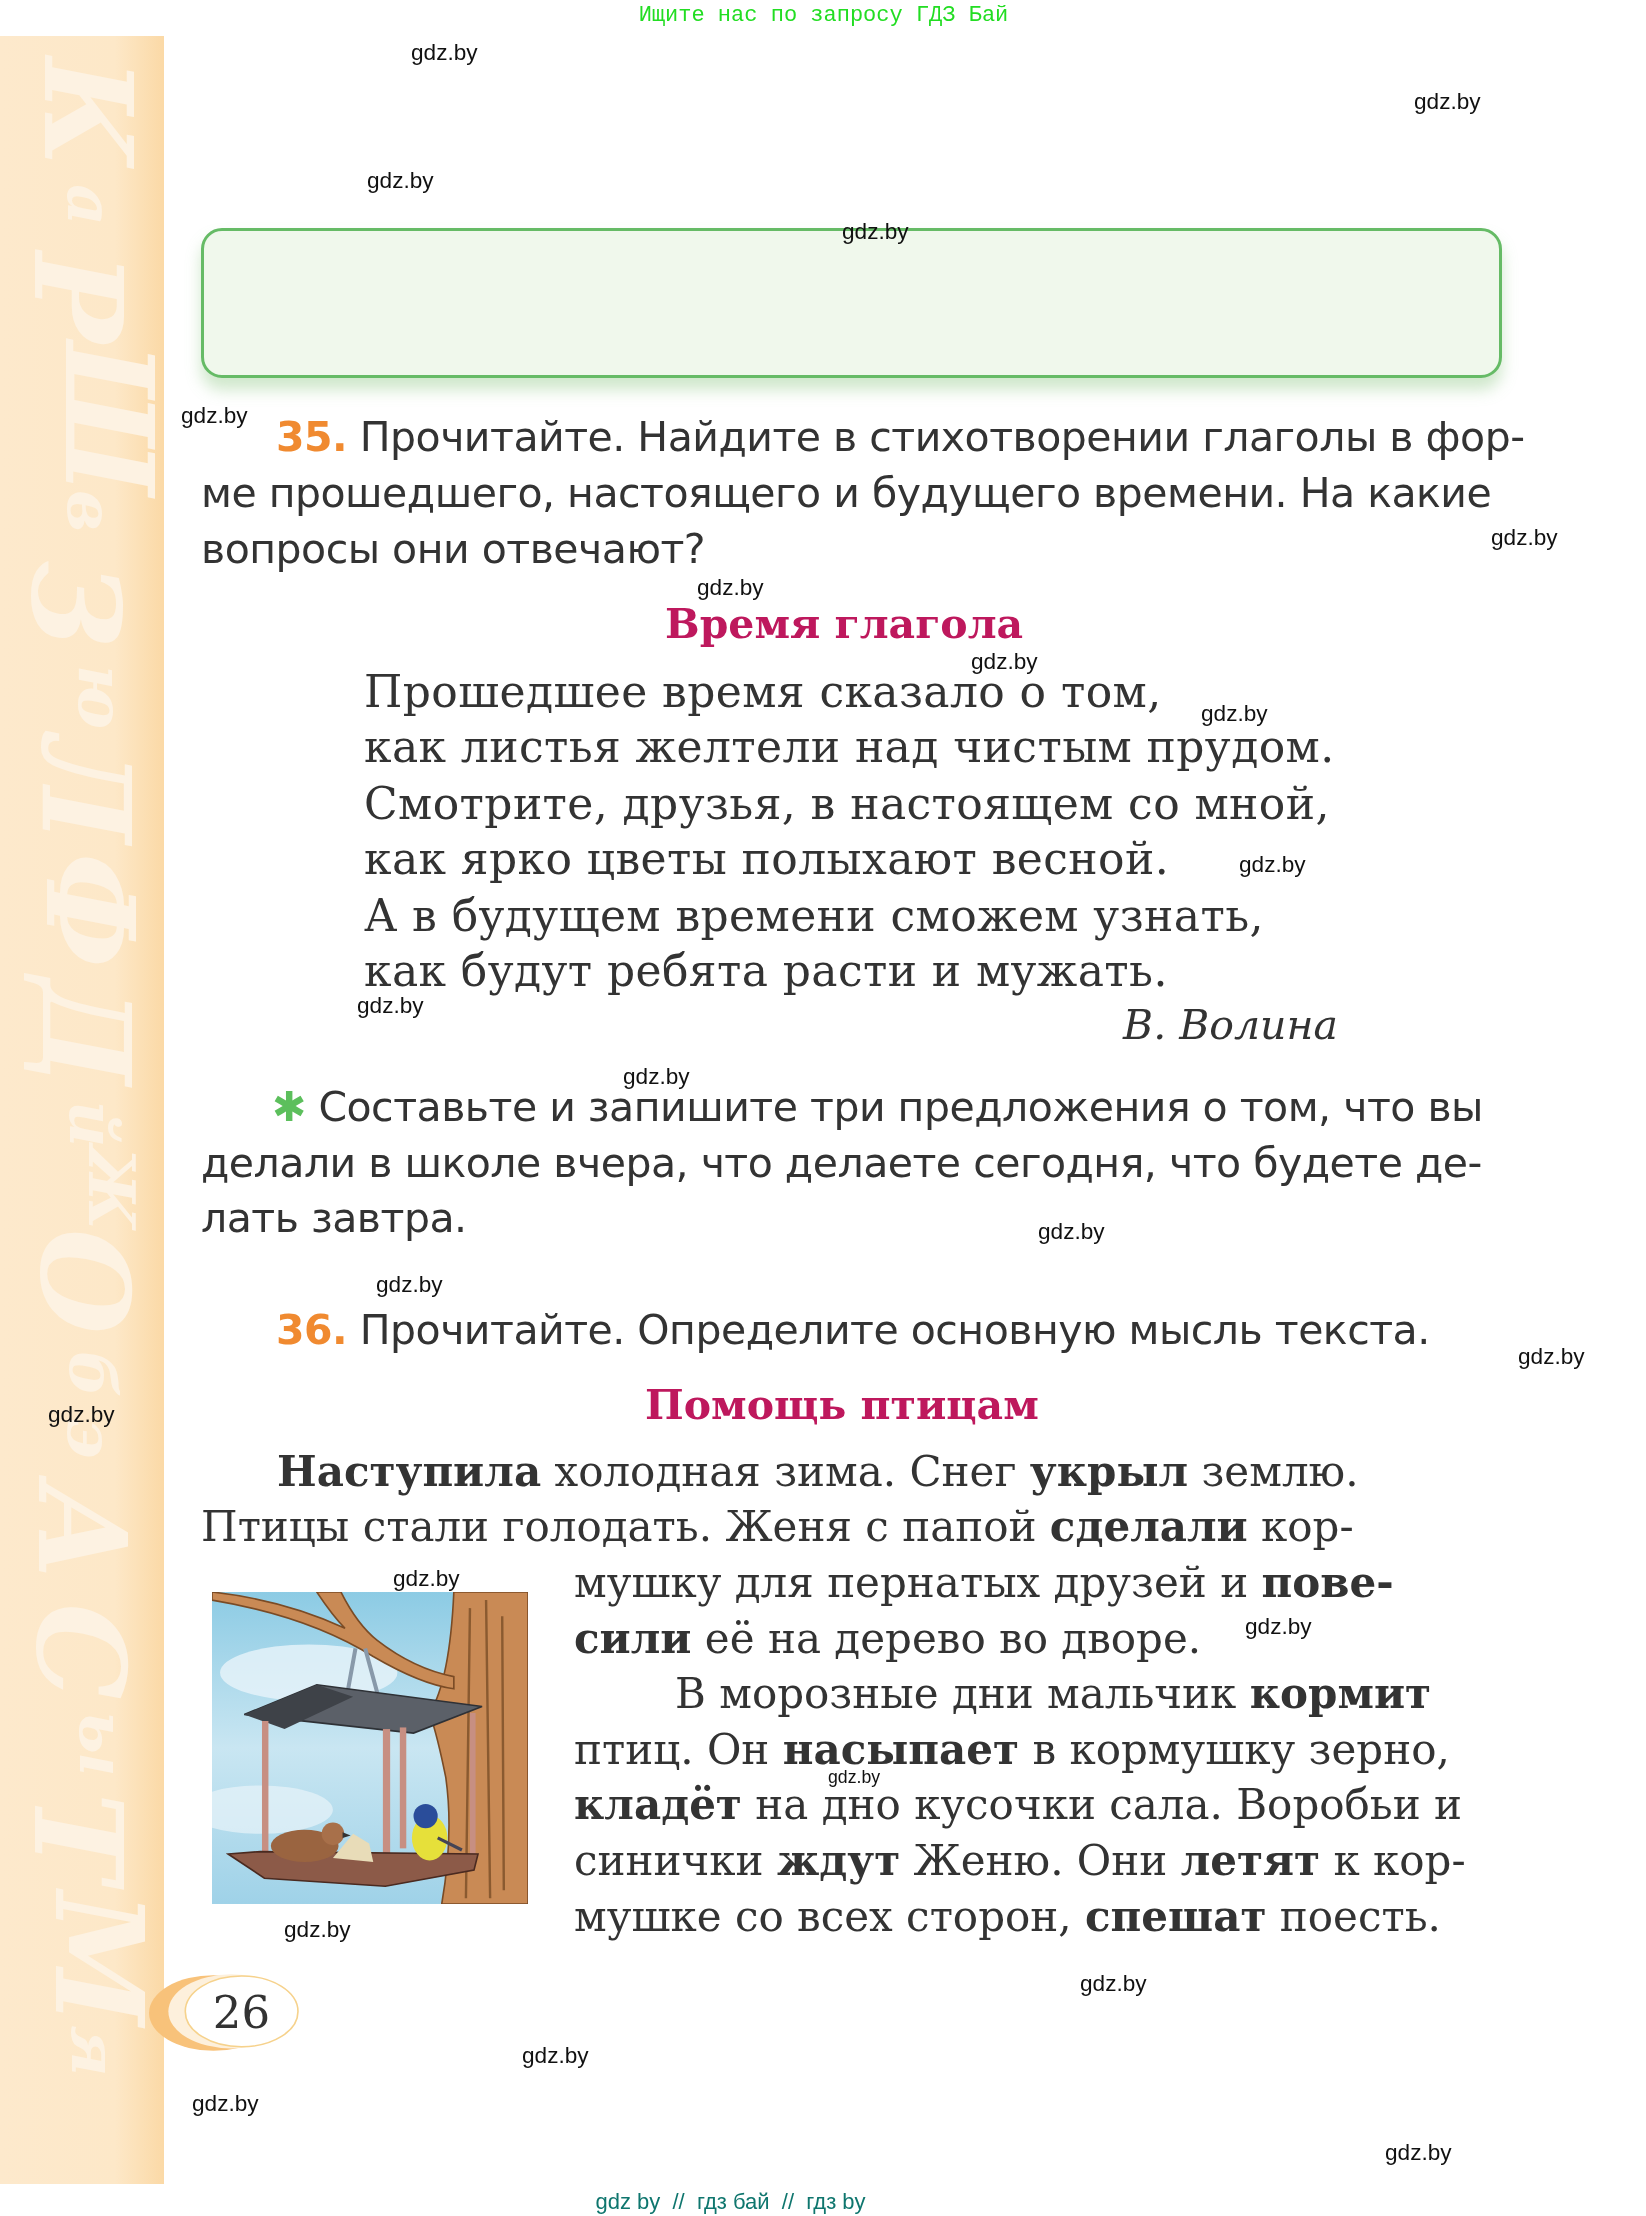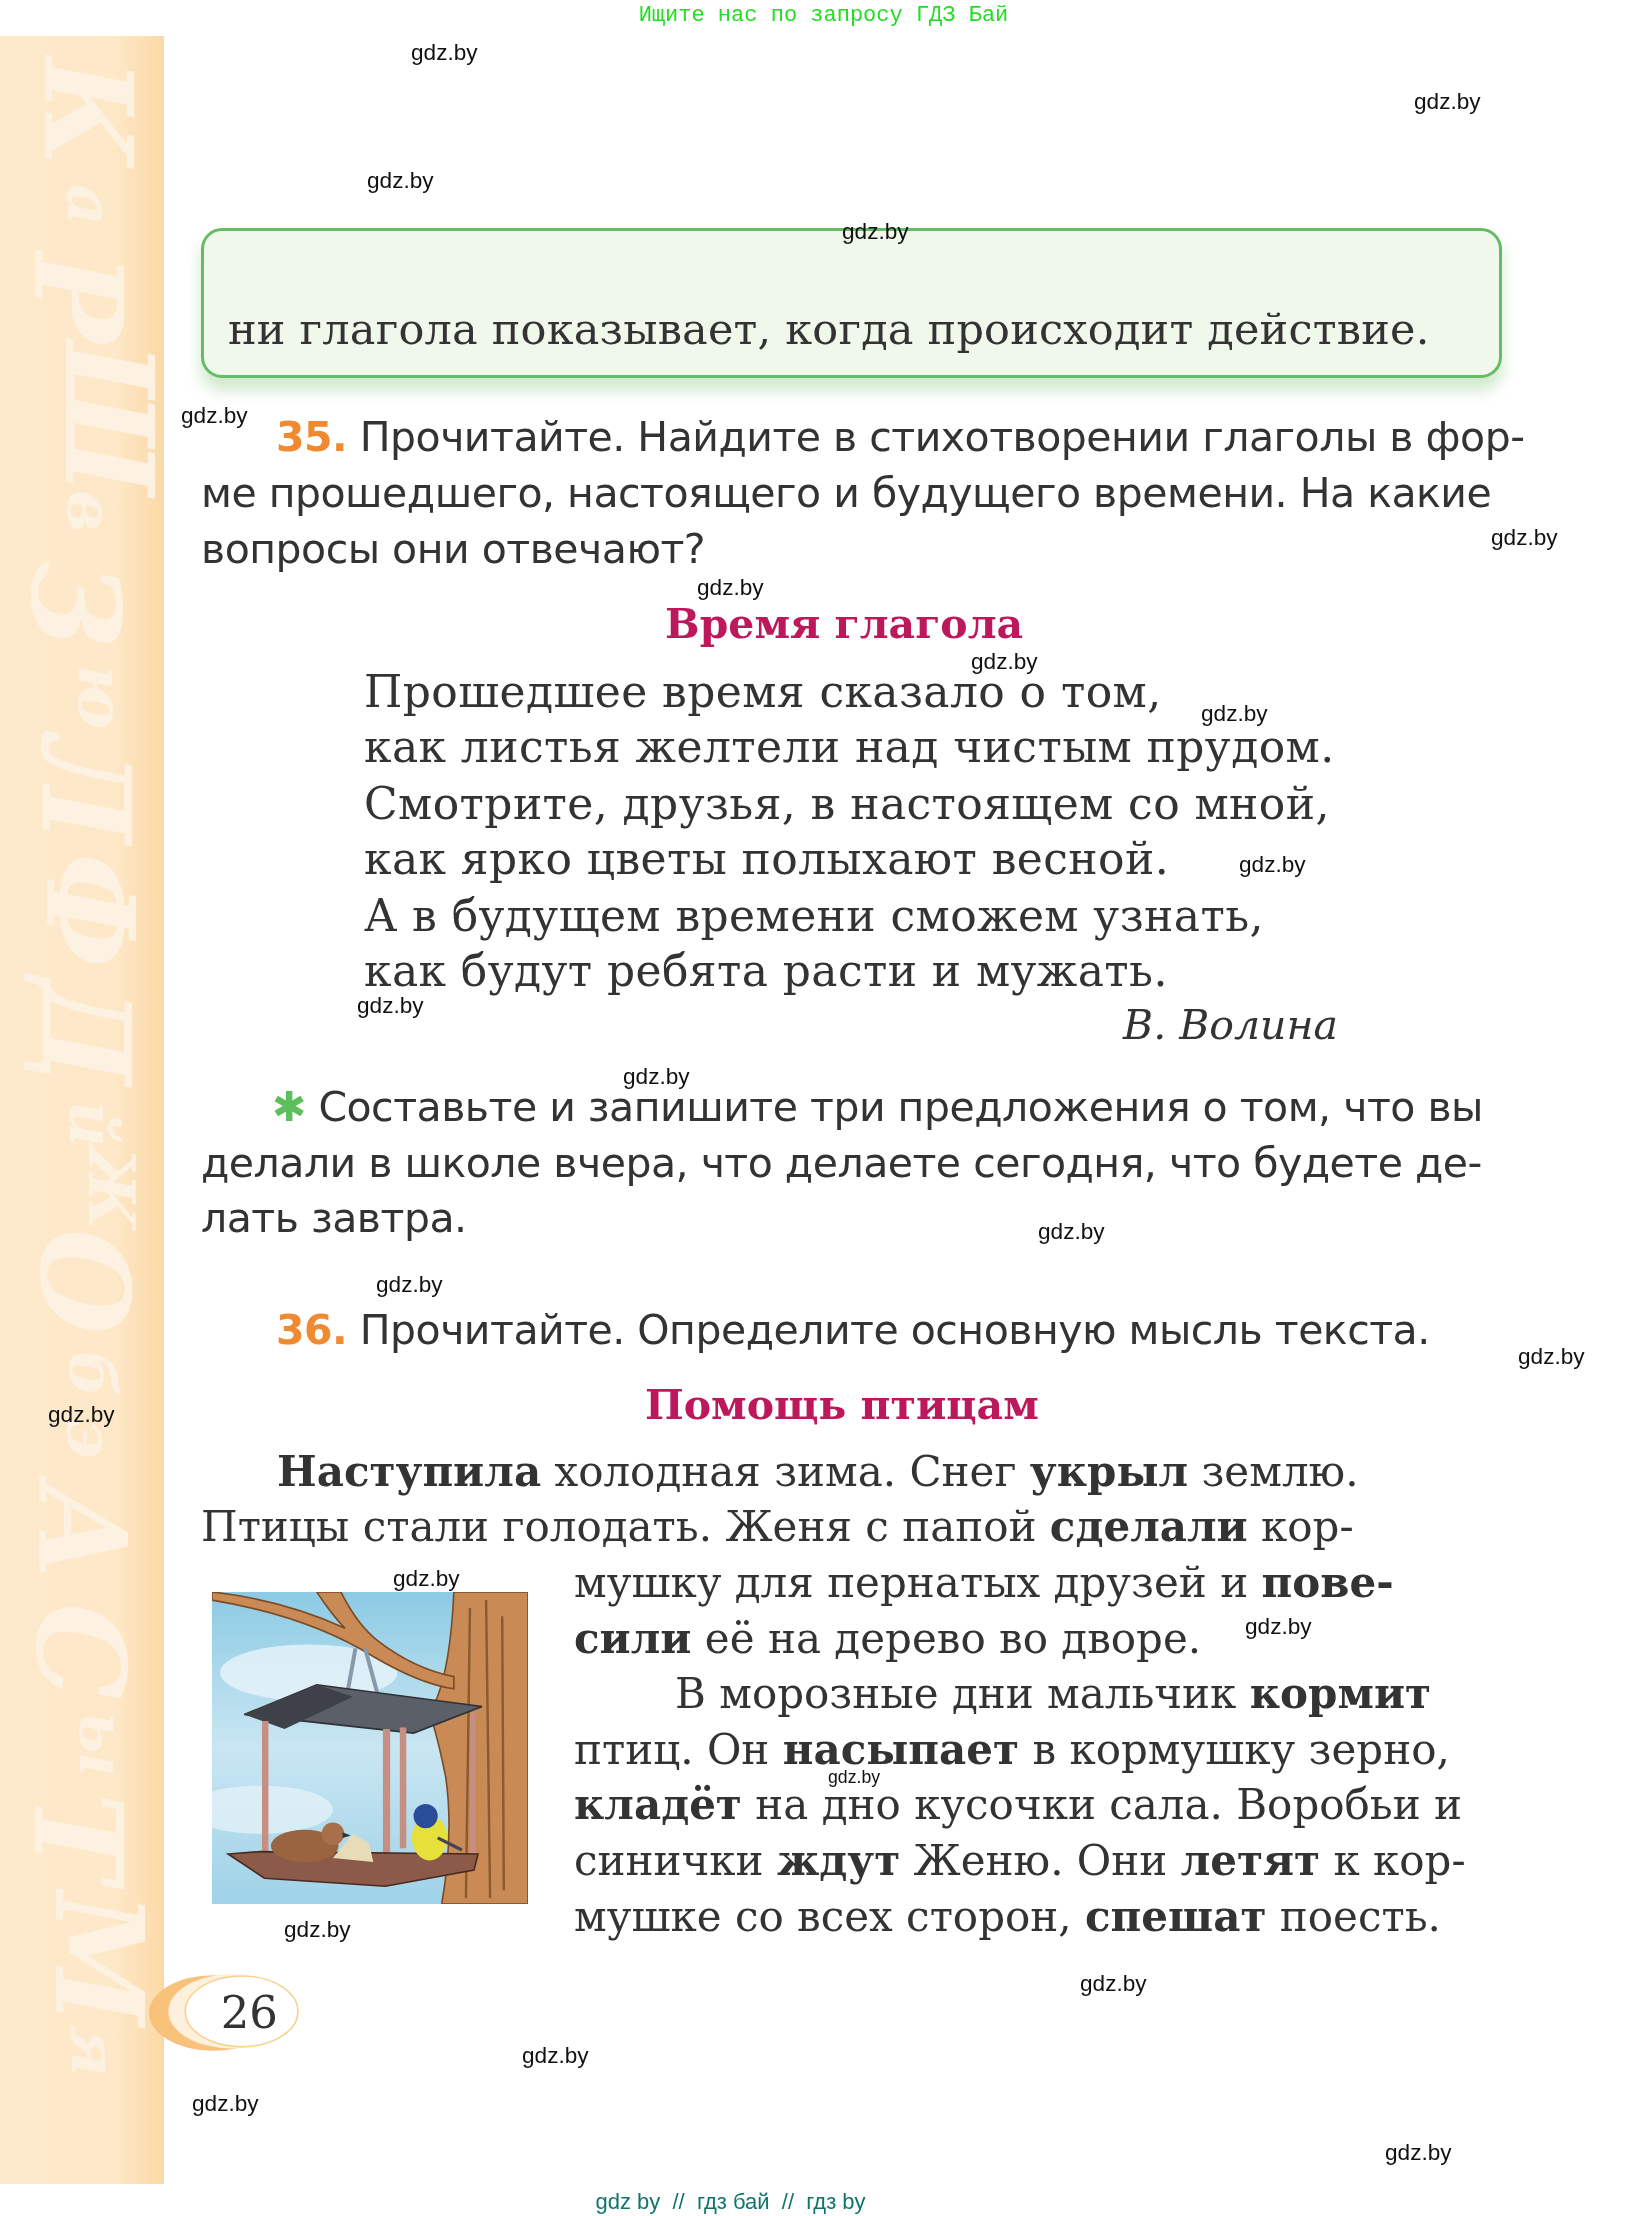--- a/index.html
+++ b/index.html
@@ -54,21 +54,20 @@
     <div class="glyph" style="font-size: 64px; left: 69px; top: 1370px;">э</div>
     <div class="glyph" style="font-size: 121px; left: 32px; top: 1435px;">А</div>
     <div class="glyph" style="font-size: 121px; left: 32px; top: 1555px;">С</div>
     <div class="glyph" style="font-size: 64px; left: 69px; top: 1676px;">ы</div>
     <div class="glyph" style="font-size: 121px; left: 32px; top: 1741px;">Т</div>
     <div class="glyph" style="font-size: 121px; left: 32px; top: 1862px;">М</div>
     <div class="glyph" style="font-size: 64px; left: 69px; top: 1983px;">я</div>
   </div>
 
 <div class="abs rule-box">
-  <div class="rule-line serif" style="left:24px; top:73px;">ни глагола показывает, когда происходит действие.</div>
 </div>
 
 <div>
   <div class="task-line sans" style="left:276px; top:413px;"><span class="num">35.</span> <span>Прочитайте. Найдите в стихотворении глаголы в фор-</span></div>
   <div class="task-line sans" style="left:201px; top:469px;">ме прошедшего, настоящего и будущего времени. На какие</div>
   <div class="task-line sans" style="left:201px; top:525px;">вопросы они отвечают?</div>
 </div>
 
 <div>
   <div class="poem-title serif" style="left:665px; top:600px;">Время глагола</div>
@@ -143,21 +142,21 @@
     <path d="M280 305 L310 320" stroke="#445" stroke-width="4"></path>
   </svg>
 </div>
 
 <div class="abs page-badge">
   <svg width="161" height="84" viewBox="0 0 200 104" xmlns="http://www.w3.org/2000/svg">
     <ellipse cx="90" cy="52" rx="80" ry="47" fill="#f8c27a"></ellipse>
     <ellipse cx="112" cy="50" rx="78" ry="46" fill="#fdf0dc"></ellipse>
     <ellipse cx="125" cy="50" rx="70" ry="44" fill="#ffffff" stroke="#f6d28c" stroke-width="2"></ellipse>
   </svg>
-  <div class="abs serif" style="left:64px; top:14.5px; width:73px; text-align:right; font-size:45px; color:#333;">26</div>
+  <div class="abs serif" style="left:64px; top:14.5px; width:73px; text-align:center; font-size:45px; color:#333;">26</div>
 </div>
 
 <div class="abs wm" style="left:411px; top:40px;">gdz.by</div>
 <div class="abs wm" style="left:1414px; top:89px;">gdz.by</div>
 <div class="abs wm" style="left:367px; top:168px;">gdz.by</div>
 <div class="abs wm" style="left:842px; top:219px;">gdz.by</div>
 <div class="abs wm" style="left:181px; top:403px;">gdz.by</div>
 <div class="abs wm" style="left:1491px; top:525px;">gdz.by</div>
 <div class="abs wm" style="left:697px; top:575px;">gdz.by</div>
 <div class="abs wm" style="left:971px; top:649px;">gdz.by</div>

